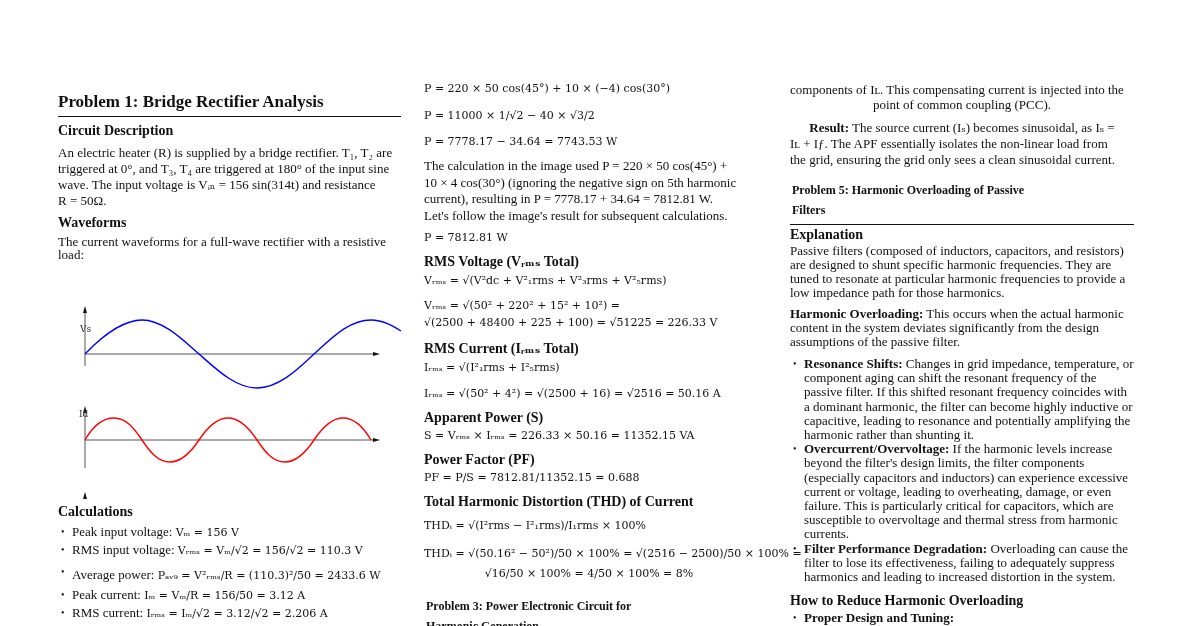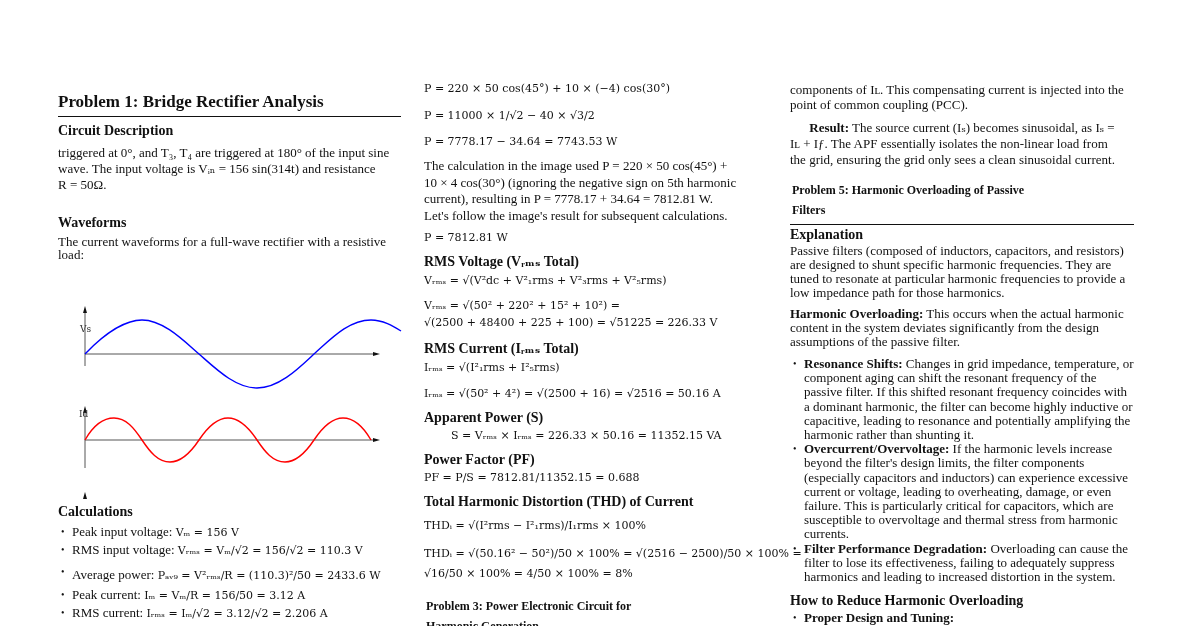--- a/index.html
+++ b/index.html
@@ -28,20 +28,21 @@
 <body>
 
 <div class="col col1">
   <div class="abs" style="top:93px;">
     <h1>Problem 1: Bridge Rectifier Analysis</h1>
   </div>
   <div class="abs" style="top:123px;">
     <h3>Circuit Description</h3>
   </div>
   <div class="abs" style="top:145px;">
+    <p style="line-height:16px;">An electric heater (R) is supplied by a bridge rectifier. T₁, T₂ are</p>
     <p style="line-height:16px;">triggered at 0°, and T₃, T₄ are triggered at 180° of the input sine</p>
     <p style="line-height:16px;">wave. The input voltage is Vᵢₙ = 156 sin(314t) and resistance</p>
     <p style="line-height:16px;">R = 50Ω.</p>
   </div>
   <div class="abs" style="top:215px;">
     <h3>Waveforms</h3>
   </div>
   <div class="abs" style="top:235px;">
     <p style="line-height:13px;">The current waveforms for a full-wave rectifier with a resistive</p>
     <p style="line-height:13px;">load:</p>
@@ -97,40 +98,40 @@
   <h3 class="abs" style="top:254px;">RMS Voltage (Vᵣₘₛ Total)</h3>
   <p class="abs eq" style="top:273px;">Vᵣₘₛ = √(V²dc + V²₁rms + V²₃rms + V²₅rms)</p>
   <p class="abs eq" style="top:298px;">Vᵣₘₛ = √(50² + 220² + 15² + 10²) =</p>
   <p class="abs eq" style="top:315px;">√(2500 + 48400 + 225 + 100) = √51225 = 226.33 V</p>
 
   <h3 class="abs" style="top:341px;">RMS Current (Iᵣₘₛ Total)</h3>
   <p class="abs eq" style="top:360px;">Iᵣₘₛ = √(I²₁rms + I²₅rms)</p>
   <p class="abs eq" style="top:386px;">Iᵣₘₛ = √(50² + 4²) = √(2500 + 16) = √2516 = 50.16 A</p>
 
   <h3 class="abs" style="top:410px;">Apparent Power (S)</h3>
-  <p class="abs eq" style="top:428px;margin-left:27px;">S = Vᵣₘₛ × Iᵣₘₛ = 226.33 × 50.16 = 11352.15 VA</p>
+  <p class="abs eq" style="top:428px;">S = Vᵣₘₛ × Iᵣₘₛ = 226.33 × 50.16 = 11352.15 VA</p>
 
   <h3 class="abs" style="top:452px;">Power Factor (PF)</h3>
   <p class="abs eq" style="top:470px;">PF = P/S = 7812.81/11352.15 = 0.688</p>
 
   <h3 class="abs" style="top:494px;">Total Harmonic Distortion (THD) of Current</h3>
   <p class="abs eq" style="top:518px;">THDᵢ = √(I²rms − I²₁rms)/I₁rms × 100%</p>
   <p class="abs eq" style="top:546px;">THDᵢ = √(50.16² − 50²)/50 × 100% = √(2516 − 2500)/50 × 100% =</p>
-  <p class="abs eq" style="top:566px;">√16/50 × 100% = 4/50 × 100% = 8%</p>
+  <p class="abs eq" style="top:566px;text-align:center;">√16/50 × 100% = 4/50 × 100% = 8%</p>
 
   <div class="abs" style="top:595px;">
     <h2>Problem 3: Power Electronic Circuit for</h2>
     <h2>Harmonic Generation</h2>
   </div>
 </div>
 
 <div class="col col3">
   <div class="abs" style="top:82px;">
     <p style="line-height:15px;">components of Iʟ. This compensating current is injected into the</p>
-    <p style="line-height:15px;">point of common coupling (PCC).</p>
+    <p style="line-height:15px;text-align:center;">point of common coupling (PCC).</p>
   </div>
   <div class="abs" style="top:120px;">
     <p style="line-height:16px;text-align:center;"><b>Result:</b><span> The source current (Iₛ) becomes sinusoidal, as Iₛ =</span></p>
     <p style="line-height:16px;">Iʟ + Iƒ. The APF essentially isolates the non-linear load from</p>
     <p style="line-height:16px;">the grid, ensuring the grid only sees a clean sinusoidal current.</p>
   </div>
   <div class="abs" style="top:179px; border-bottom:1.5px solid #111; padding-bottom:3px;">
     <h2>Problem 5: Harmonic Overloading of Passive</h2>
     <h2>Filters</h2>
   </div>

